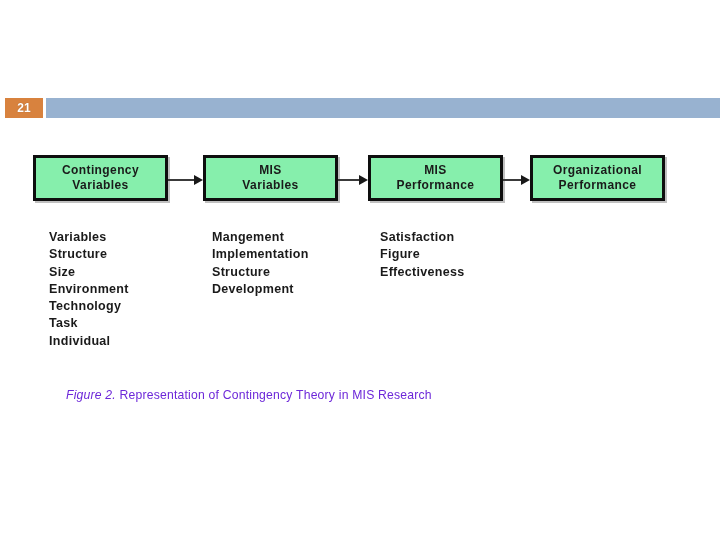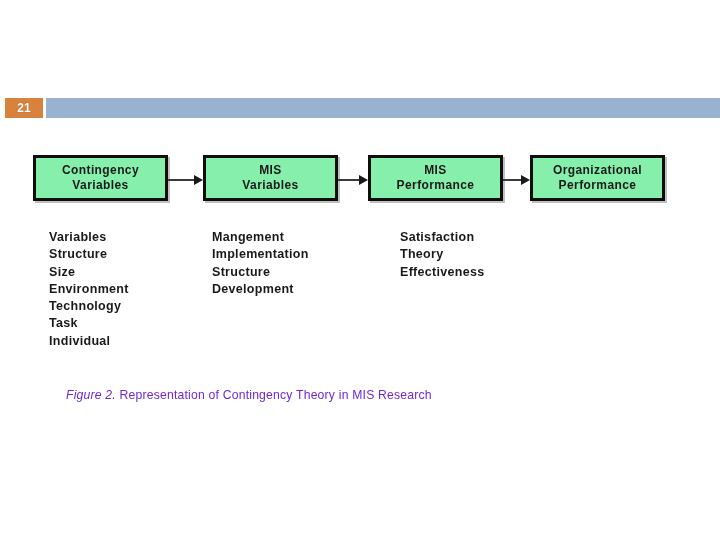--- a/index.html
+++ b/index.html
@@ -113,23 +113,23 @@
     <div>Technology</div>
     <div>Task</div>
     <div>Individual</div>
   </div>
   <div class="vlist" style="left:212px;">
     <div>Mangement</div>
     <div>Implementation</div>
     <div>Structure</div>
     <div>Development</div>
   </div>
-  <div class="vlist" style="left:400px;">
+  <div class="vlist" style="left:380px;">
     <div>Satisfaction</div>
-    <div>Theory</div>
+    <div>Figure</div>
     <div>Effectiveness</div>
   </div>
 
   <div class="caption">
     <span class="fig">Figure 2.</span><span> Representation of Contingency Theory in MIS Research</span>
   </div>
 
 </div>
 
 </body></html>

